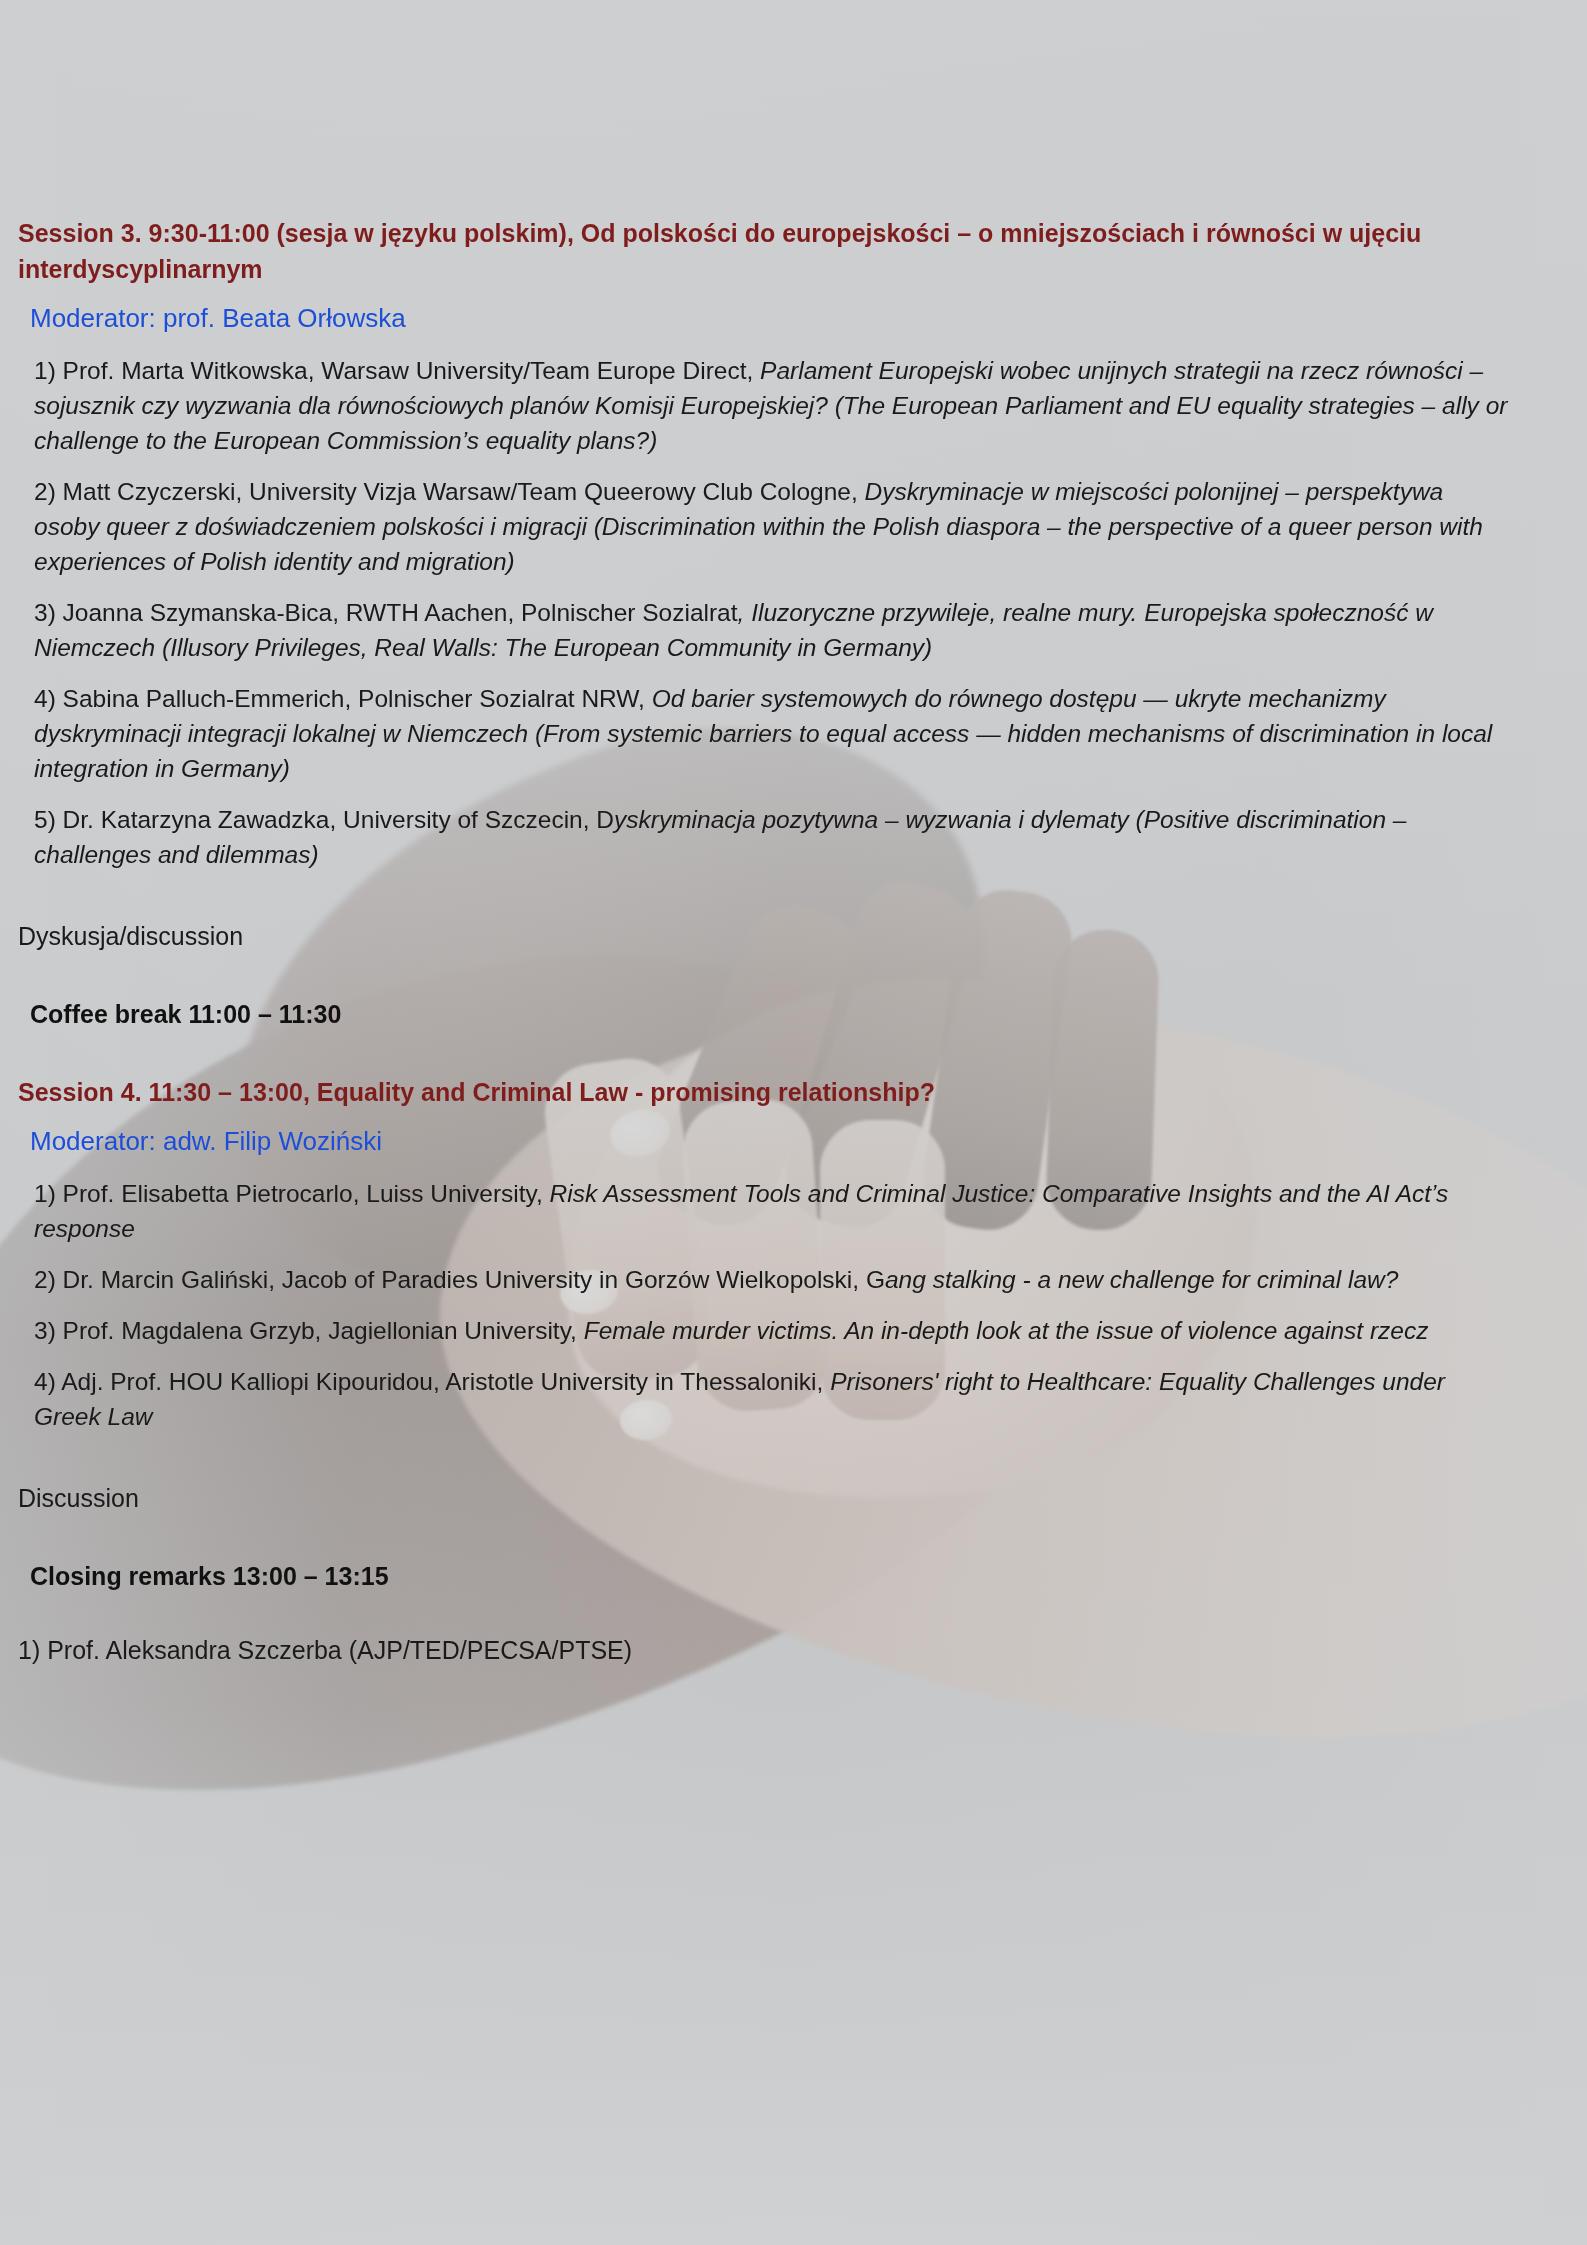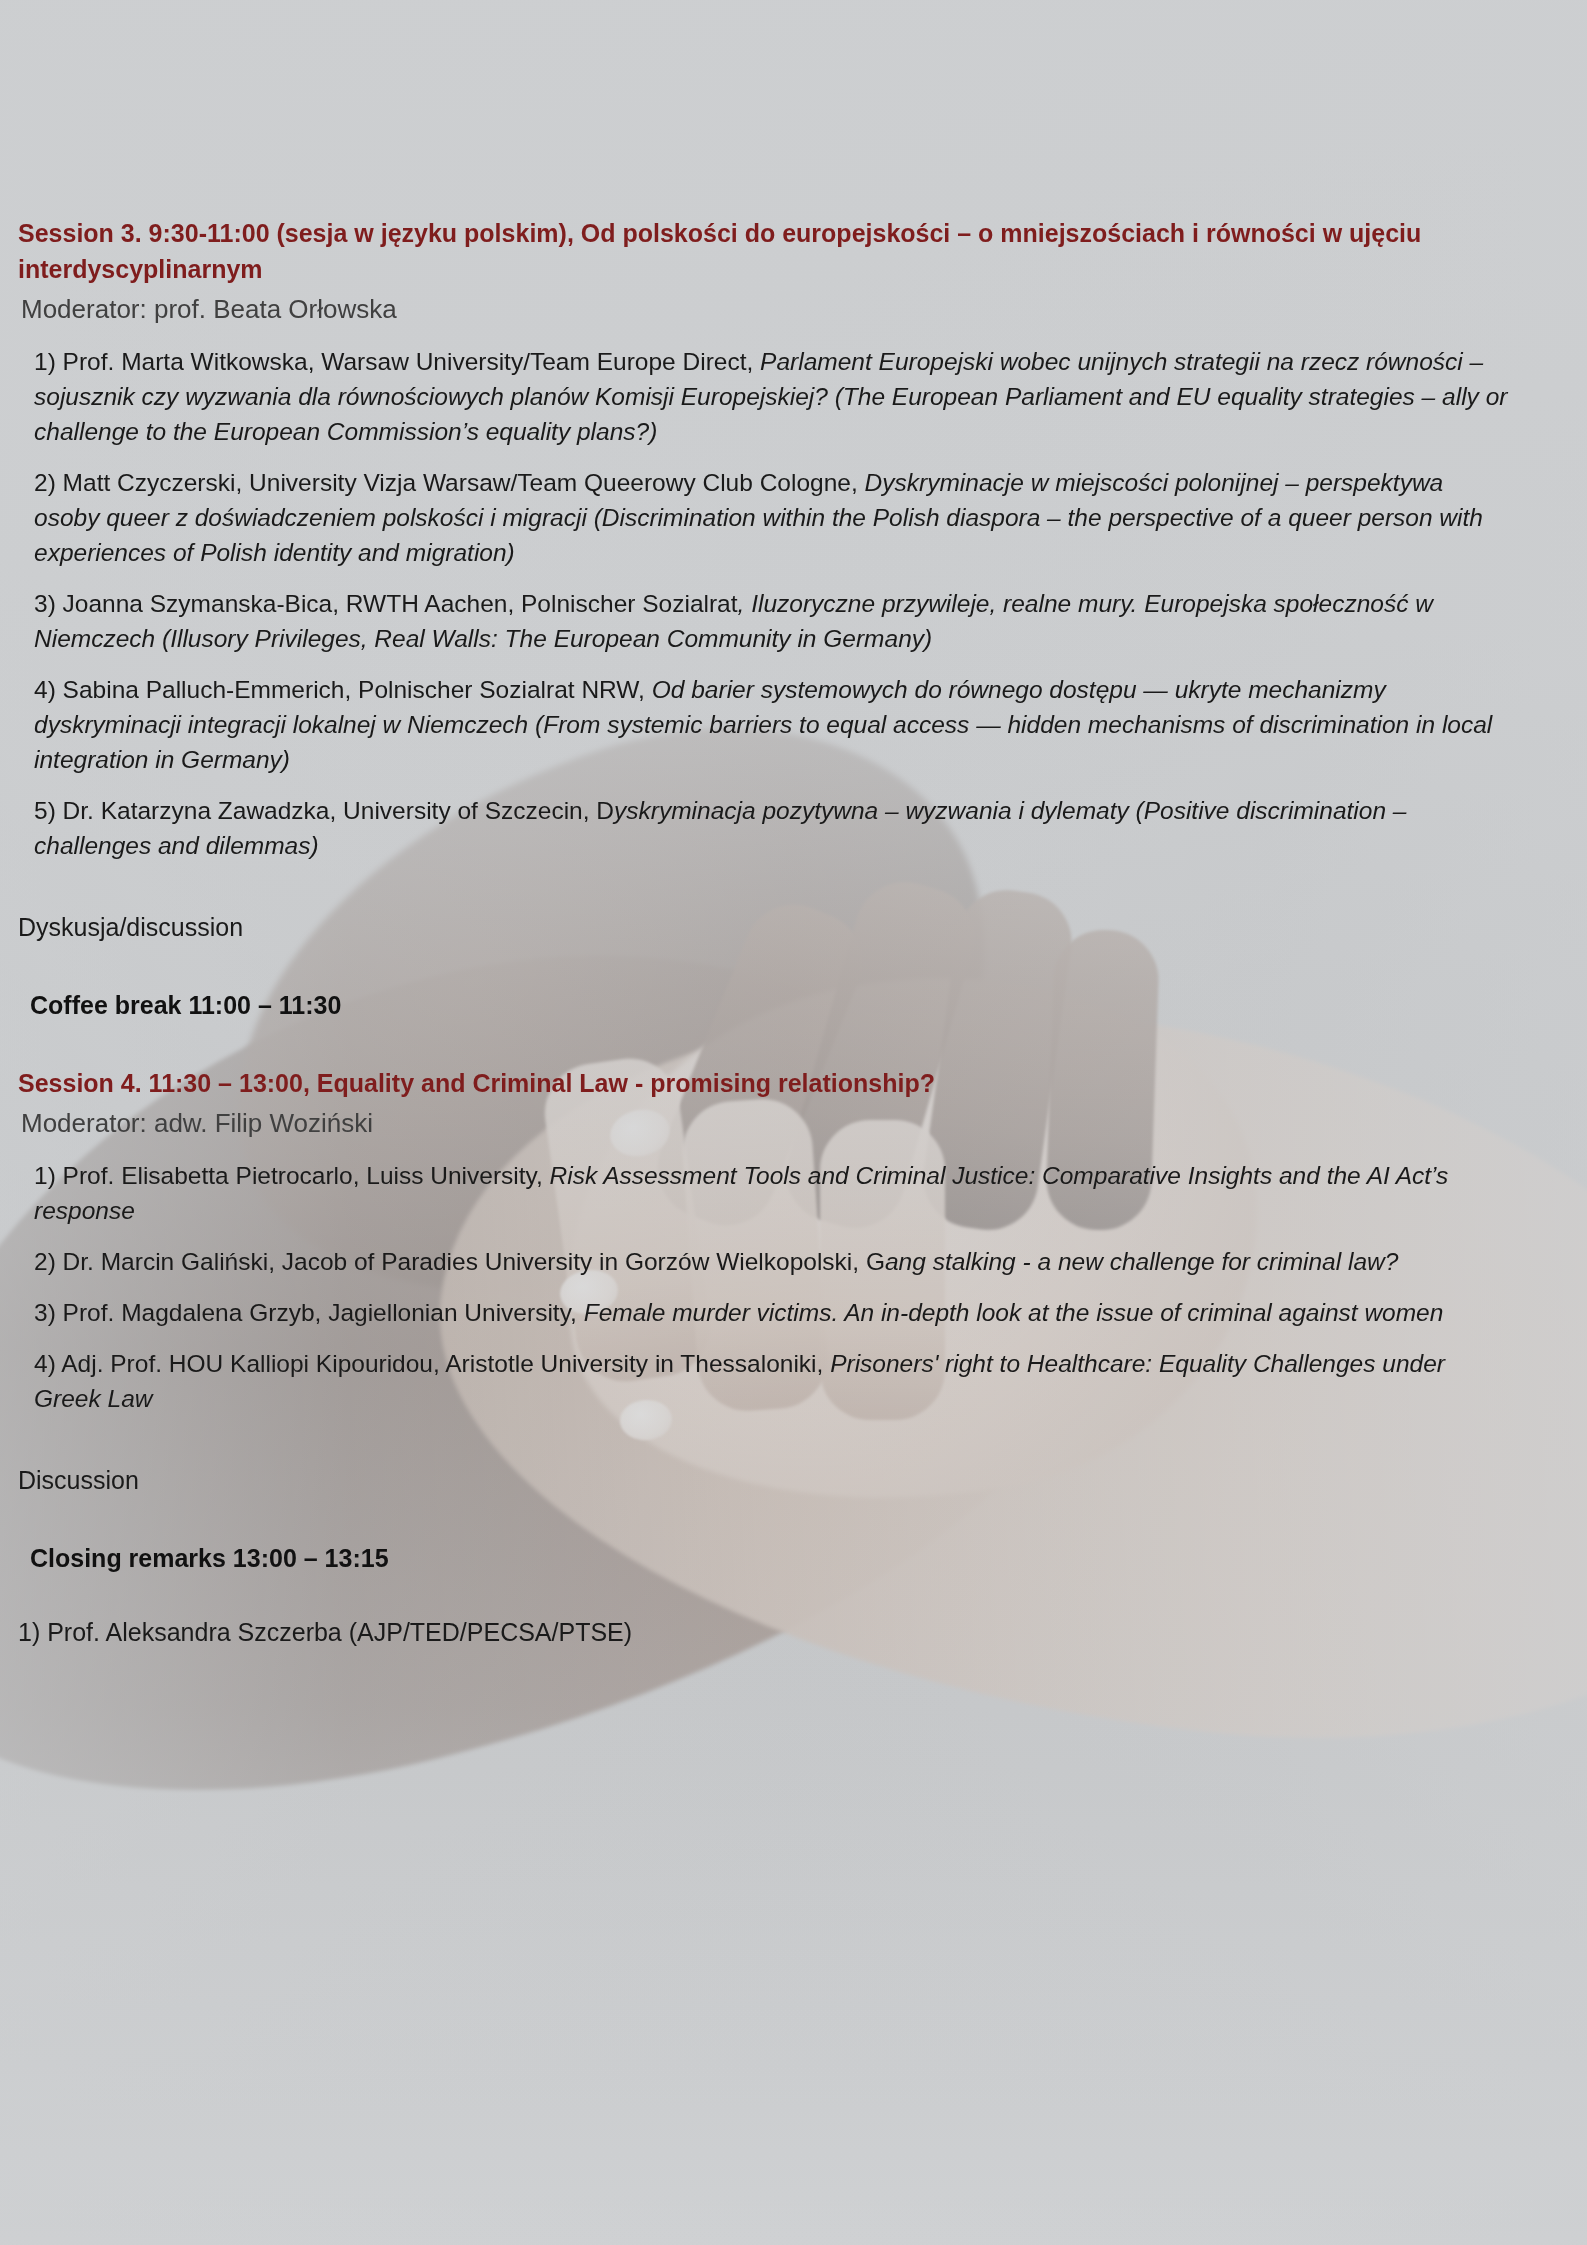--- a/index.html
+++ b/index.html
@@ -145,22 +145,22 @@
   .sess-head {
     font-size: 25px;
     line-height: 36px;
     font-weight: bold;
     margin: 0;
     color: #7f1d1d;
   }
   .moderator {
     font-size: 26px;
     line-height: 38px;
-    margin: 3px;
-    color: #404040;
+    margin: 12px;
+    color: #1d4ed8;
   }
   .entry {
     font-size: 24.5px;
     line-height: 35px;
     margin: 16px;
     color: #1a1a1a;
   }
   .plain {
     font-size: 25px;
     line-height: 36px;
@@ -241,21 +241,21 @@
     <p class="sess-head">Session 4. 11:30 – 13:00, Equality and Criminal Law - promising relationship?</p>
     <p class="moderator">Moderator: adw. Filip Woziński</p>
 
     <p class="entry">
       <span>1) Prof. Elisabetta Pietrocarlo, Luiss University, </span><span class="it">Risk Assessment Tools and Criminal Justice: Comparative Insights and the AI Act’s response</span>
     </p>
     <p class="entry">
       <span>2) Dr. Marcin Galiński, Jacob of Paradies University in Gorzów Wielkopolski, G</span><span class="it">ang stalking - a new challenge for criminal law?</span>
     </p>
     <p class="entry">
-      <span>3) Prof. Magdalena Grzyb, Jagiellonian University, </span><span class="it">Female murder victims. An in-depth look at the issue of criminal against women</span>
+      <span>3) Prof. Magdalena Grzyb, Jagiellonian University, </span><span class="it">Female murder victims. An in-depth look at the issue of violence against rzecz</span>
     </p>
     <p class="entry">
       <span>4) Adj. Prof. HOU Kalliopi Kipouridou, Aristotle University in Thessaloniki, </span><span class="it">Prisoners' right to Healthcare: Equality Challenges under Greek Law</span>
     </p>
   </div>
 
   <div class="spacer-lg"></div>
 
   <p class="plain">Discussion</p>
 

